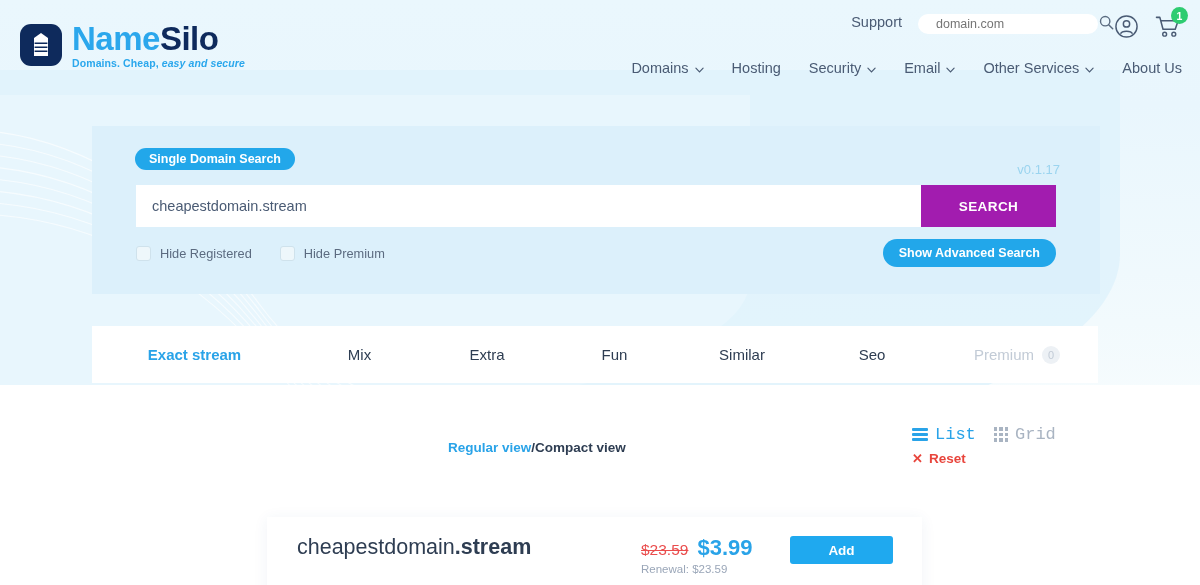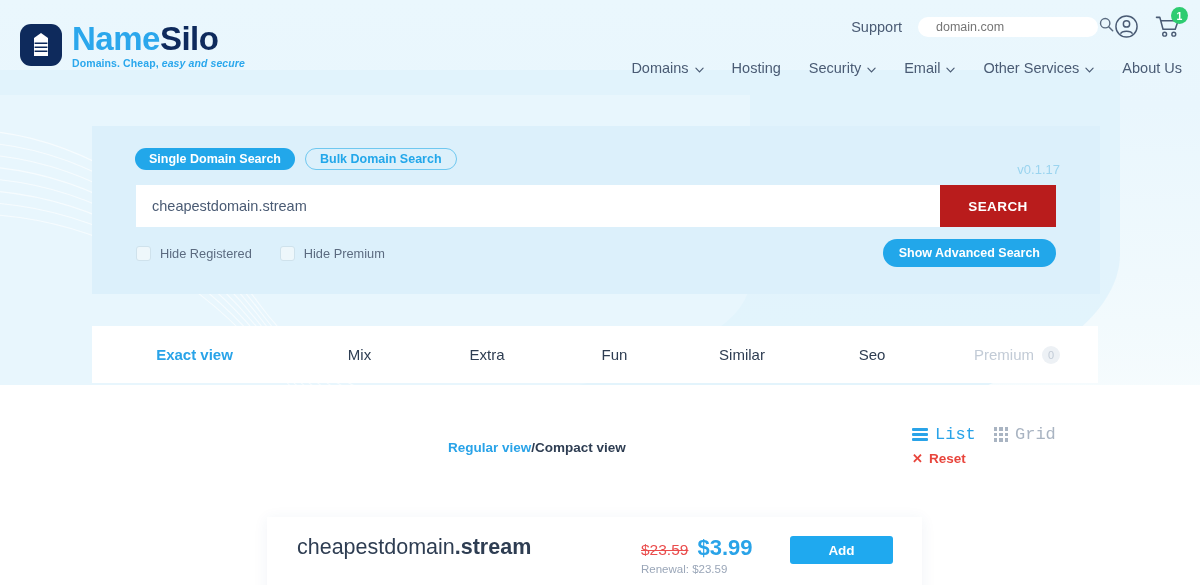--- a/index.html
+++ b/index.html
@@ -62,21 +62,21 @@
   .logo-title .n2 { color: #0e2a5c; }
   .logo-tag {
     font-size: 10.5px; color: #2ba7ec; margin-top: 3px;
     font-weight: 600; letter-spacing: .1px;
   }
   .logo-tag .tg-a { font-weight: 600; }
   .logo-tag .tg-b { font-style: italic; font-weight: 700; }
 
   .top-right {
     position: absolute; right: 18px; top: 14px;
-    display: flex; align-items: center; gap: 16px;
+    display: flex; gap: 16px;
   }
   .support-link { font-size: 14.5px; color: #4a5b74; }
   .mini-search {
     width: 180px; height: 20px; background: #ffffff;
     border-radius: 16px; display: flex; align-items: center;
     padding: 0 12px 0 16px; box-sizing: border-box;
   }
   .mini-search input {
     border: none; outline: none; background: transparent;
     font-size: 12.5px; color: #9aa6b8; flex: 1;
@@ -124,21 +124,21 @@
   .search-row {
     position: absolute; left: 44px; top: 59px;
     width: 920px; height: 42px; display: flex;
   }
   .search-input {
     flex: 1; background: #fff; border: none; outline: none;
     padding: 0 16px; font-size: 14.5px; color: #4a5b74;
     font-family: "Liberation Sans", sans-serif;
   }
   .search-btn {
-    width: 116px; background: #b91c1c; color: #fff;
+    width: 135px; background: #a21caf; color: #fff;
     border: none; font-size: 13.5px; font-weight: 700; letter-spacing: .4px;
     font-family: "Liberation Sans", sans-serif; cursor: pointer;
   }
   .checks { position: absolute; left: 44px; top: 120px; display: flex; gap: 28px; align-items: center; }
   .check { display: flex; align-items: center; gap: 9px; }
   .box {
     width: 15px; height: 15px; border-radius: 3px;
     background: #eef7fb; border: 1px solid #cfe2ec; box-sizing: border-box;
   }
   .check-label { font-size: 12.8px; color: #5c6b80; }
@@ -333,21 +333,20 @@
       </div>
       <div class="nav-item">
         <span>About Us</span>
       </div>
     </div>
   </div>
 
   <div class="search-panel">
     <div class="pills">
       <div class="pill active">Single Domain Search</div>
-      <div class="pill outline">Bulk Domain Search</div>
     </div>
     <div class="version">v0.1.17</div>
 
     <div class="search-row">
       <input class="search-input" value="cheapestdomain.stream" style="">
       <button class="search-btn">SEARCH</button>
     </div>
 
     <div class="checks">
       <label class="check">
@@ -358,21 +357,21 @@
         <span class="box"></span>
         <span class="check-label">Hide Premium</span>
       </label>
     </div>
 
     <button class="adv-btn">Show Advanced Search</button>
   </div>
 
   <div class="tabs-bar">
     <div class="tab active" style="width:205px">
-      <span>Exact view</span>
+      <span>Exact stream</span>
     </div>
     <div class="tab" style="width:125px">
       <span>Mix</span>
     </div>
     <div class="tab" style="width:130px">
       <span>Extra</span>
     </div>
     <div class="tab" style="width:125px">
       <span>Fun</span>
     </div>

